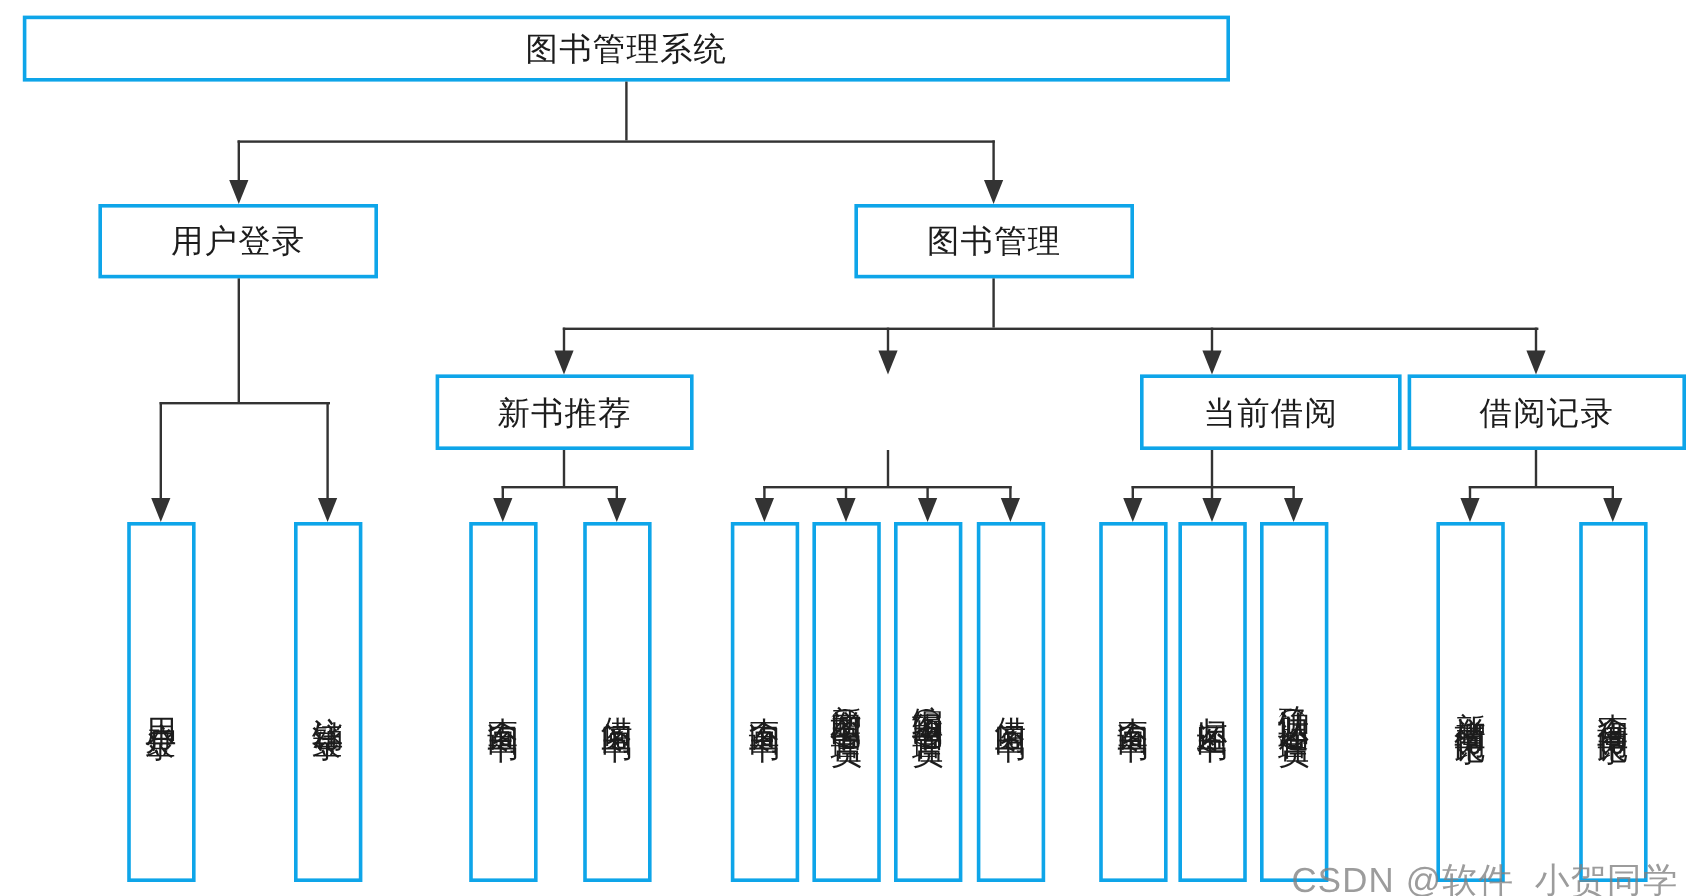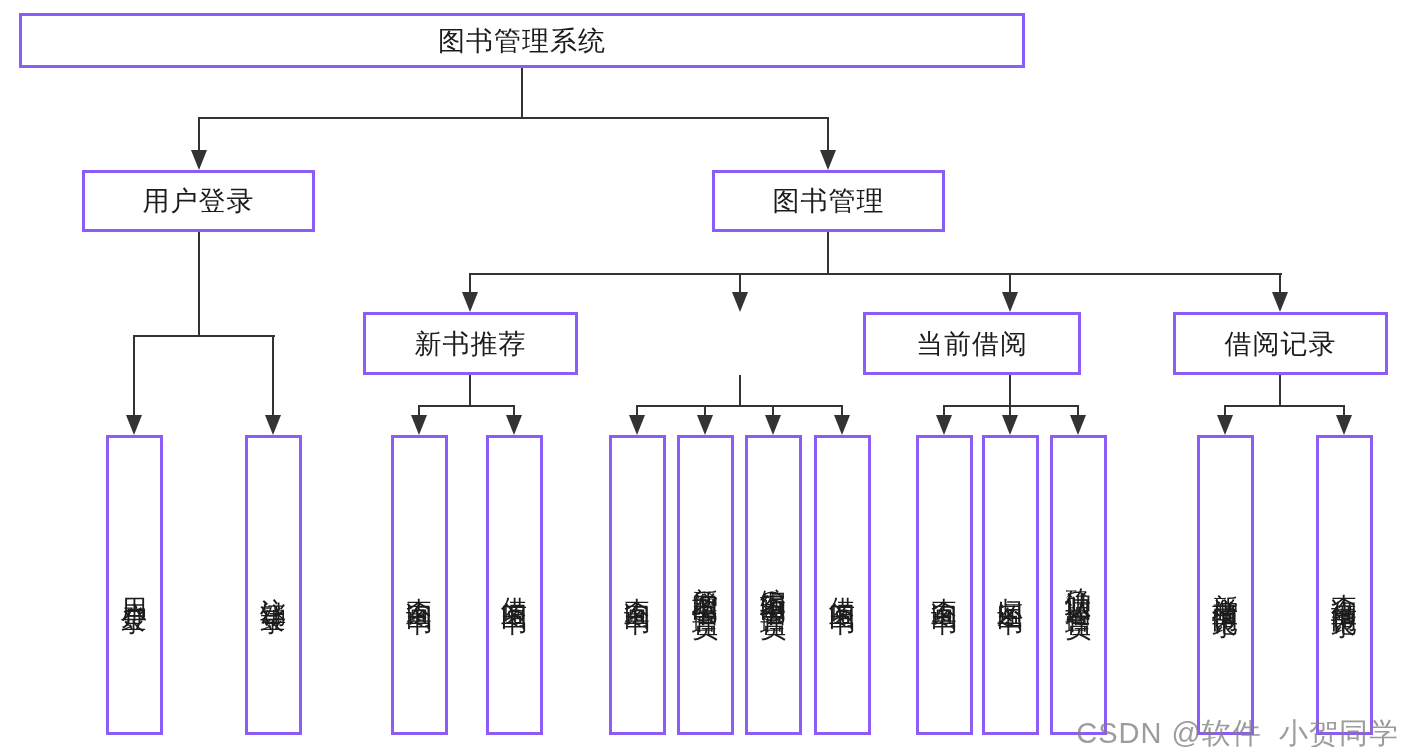--- a/index.html
+++ b/index.html
@@ -6,21 +6,21 @@
   .canvas{
     position:relative;
     width:1405px;height:747px;
     background:#ffffff;
     font-family:"Liberation Sans","DejaVu Sans",sans-serif;
     overflow:hidden;
   }
   .box{
     position:absolute;
     box-sizing:border-box;
-    border:3px solid #8b5cf6;
+    border:3px solid #0ea5e9;
     background:#ffffff;
     display:flex;
     align-items:center;
     justify-content:center;
     color:#1c1c1c;
   }
   .box.h span{
     font-size:27px;
     letter-spacing:1px;
     white-space:nowrap;
@@ -65,24 +65,24 @@
     <span>用户登录</span>
   </div>
 
   <div class="box h" style="left:712px;top:170px;width:233px;height:62px">
     <span>图书管理</span>
   </div>
 
   <div class="box h" style="left:363px;top:312px;width:215px;height:63px">
     <span>新书推荐</span>
   </div>
-  <div class="box h" style="left:863px;top:312px;width:218px;height:63px">
+  <div class="box h" style="left:950px;top:312px;width:218px;height:63px">
     <span>当前借阅</span>
   </div>
-  <div class="box h" style="left:1173px;top:312px;width:215px;height:63px">
+  <div class="box h" style="left:1173px;top:312px;width:232px;height:63px">
     <span>借阅记录</span>
   </div>
 
   <div class="box v" style="left:106px;top:435px;width:57px;height:300px">
     <span>用户登录</span>
   </div>
   <div class="box v" style="left:245px;top:435px;width:57px;height:300px">
     <span>注销登录</span>
   </div>
 

